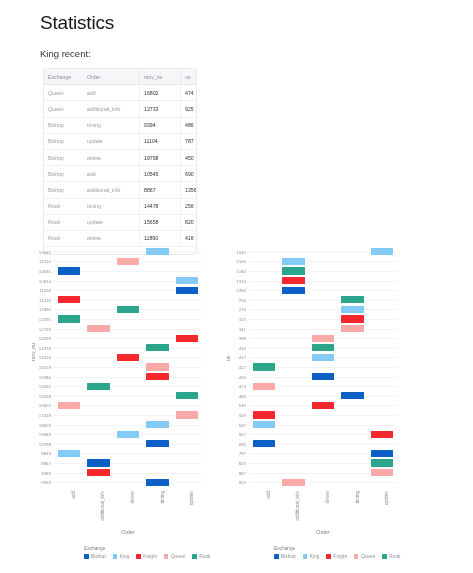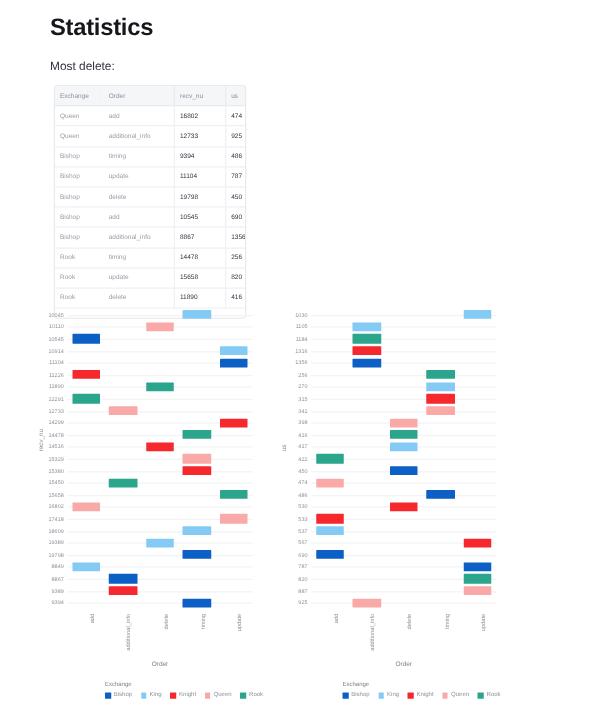--- a/index.html
+++ b/index.html
@@ -6,21 +6,21 @@
   body{
     width:473px;height:573px;
     background:#ffffff;
     font-family:"Liberation Sans", sans-serif;
     color:#31333f;
     overflow:hidden;
   }
   .page{padding:8px 0 0 0;position:relative;width:473px;height:573px;box-sizing:border-box;}
 
   h1.title{
-    font-size:19px;font-weight:bold;margin:4px 0 0 40px;letter-spacing:-0.2px;color:#16171d;
+    font-size:19px;font-weight:normal;margin:4px 0 0 40px;letter-spacing:-0.2px;color:#16171d;
   }
   .subtitle{font-size:9.5px;margin:14px 0 0 40px;color:#31333f;}
 
   
   .table-wrap{
     margin:9px 0 0 43px;width:152px;
     border:1px solid #e8eaed;border-radius:3px;overflow:hidden;background:#fff;
   }
   table{border-collapse:collapse;width:100%;font-size:5.2px;table-layout:fixed;}
   thead th{
@@ -85,21 +85,21 @@
   .legend .item{display:flex;gap:2.5px;align-items:center;}
   .legend .sw{width:4.5px;height:4.5px;border-radius:0.5px;display:inline-block;}
   .legend .lbl{color:#8e9199;}
 </style>
 </head>
 <body>
 
 <div class="page">
 
   <h1 class="title">Statistics</h1>
-  <div class="subtitle">Most delete:</div>
+  <div class="subtitle">King recent:</div>
 
   <div class="table-wrap">
     <table>
       <thead>
         <tr>
           <th class="c0">Exchange</th>
           <th class="c1">Order</th>
           <th class="c2">recv_nu</th>
           <th class="c3">us</th>
         </tr>

